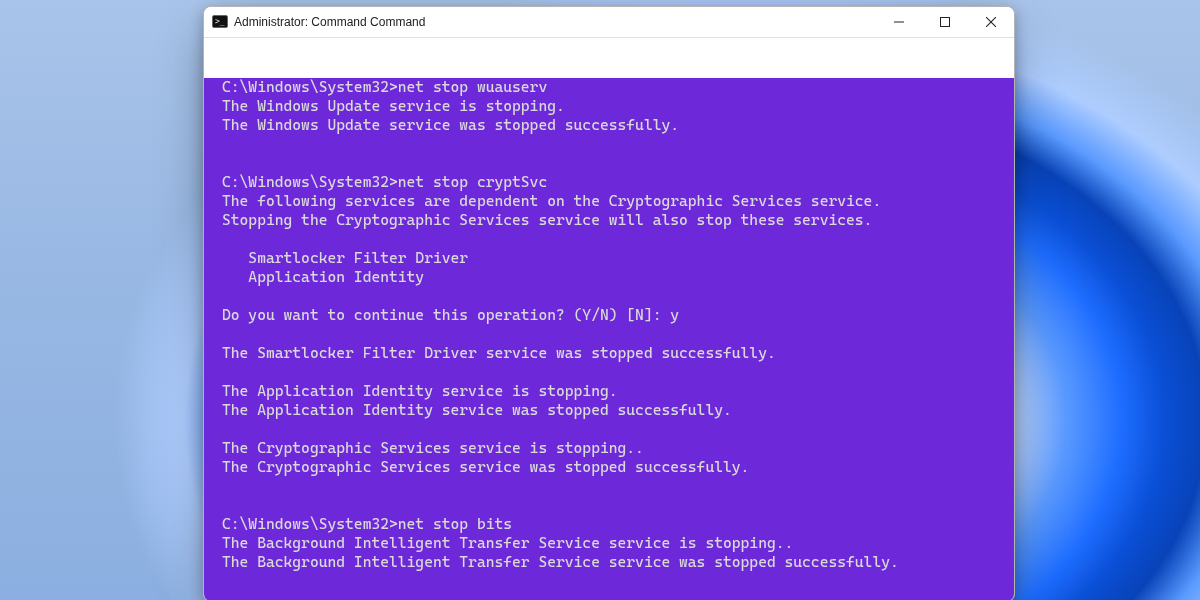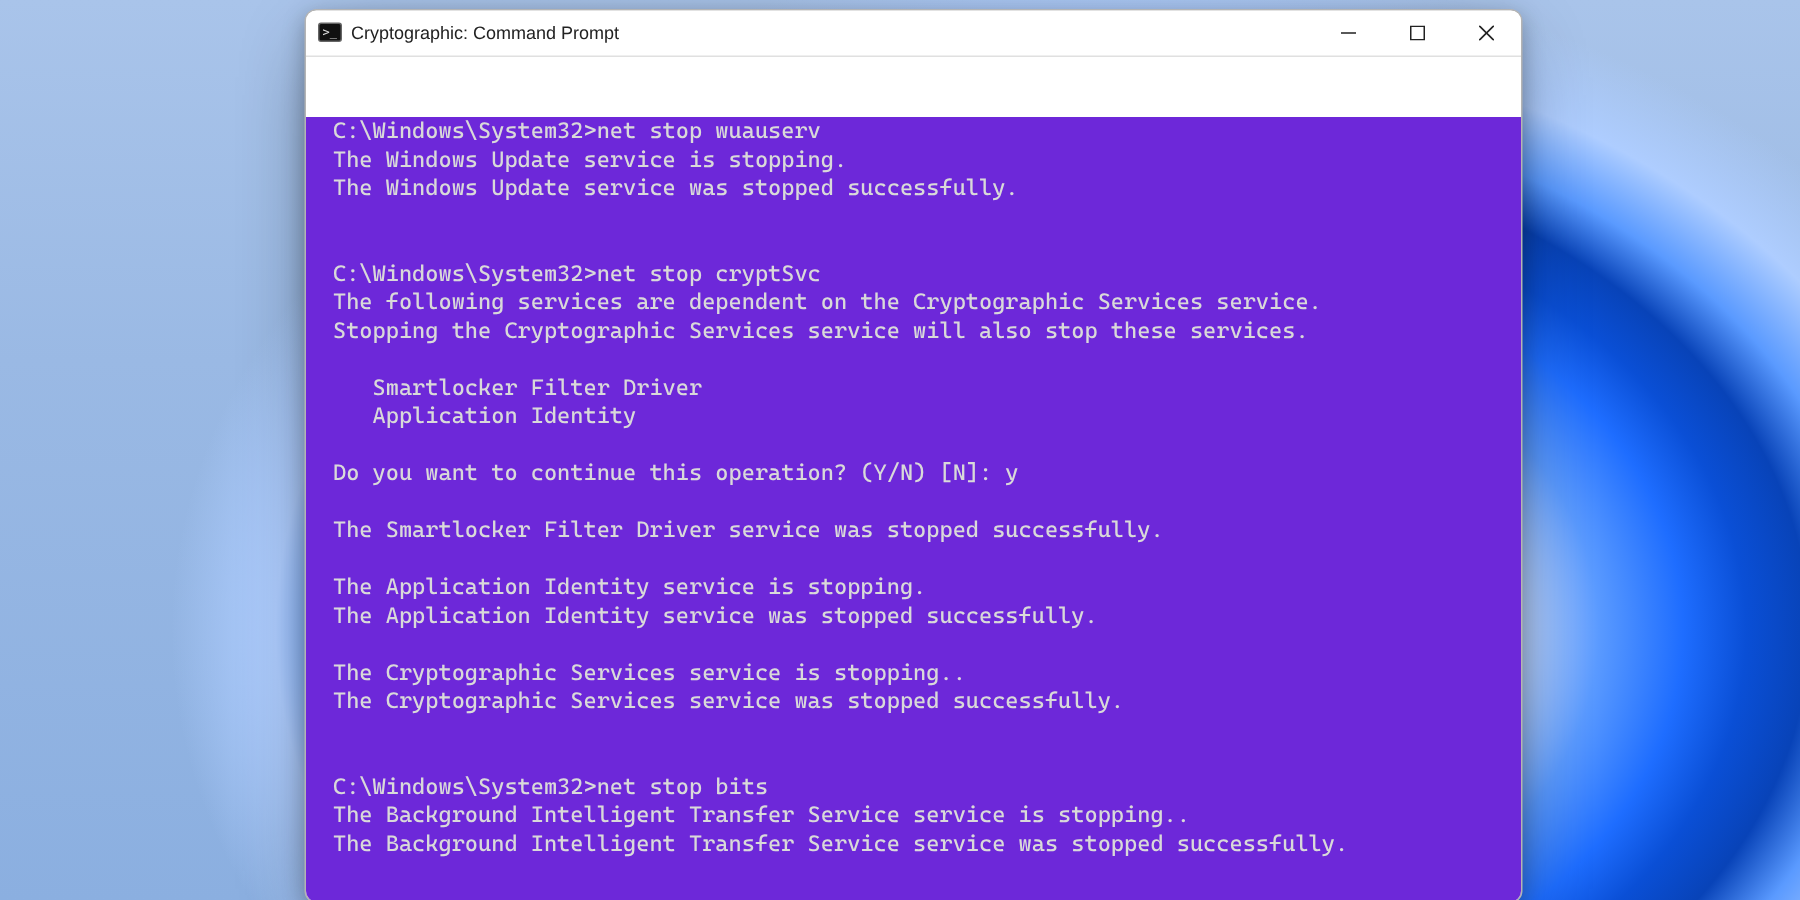--- a/index.html
+++ b/index.html
@@ -52,21 +52,21 @@
 
   <div class="window">
 
     <div class="titlebar">
       <span class="icon">
         <svg width="16" height="16" viewBox="0 0 16 16">
           <rect x="0.5" y="1.5" width="15" height="12" rx="1.5" fill="#111" stroke="#666" stroke-width="1"></rect>
           <text x="3" y="10" font-size="8" font-family="Consolas,monospace" fill="#ddd">&gt;_</text>
         </svg>
       </span>
-      <span class="title">Cryptographic: Command Prompt</span>
+      <span class="title">Administrator: Command Command</span>
       <span class="spacer"></span>
 
       <div class="winbtn">
         <svg width="10" height="10" viewBox="0 0 10 10">
           <rect x="0" y="4.5" width="10" height="1" fill="currentColor"></rect>
         </svg>
       </div>
       <div class="winbtn">
         <svg width="10" height="10" viewBox="0 0 10 10">
           <rect x="0.5" y="0.5" width="9" height="9" fill="none" stroke="currentColor" stroke-width="1"></rect>

